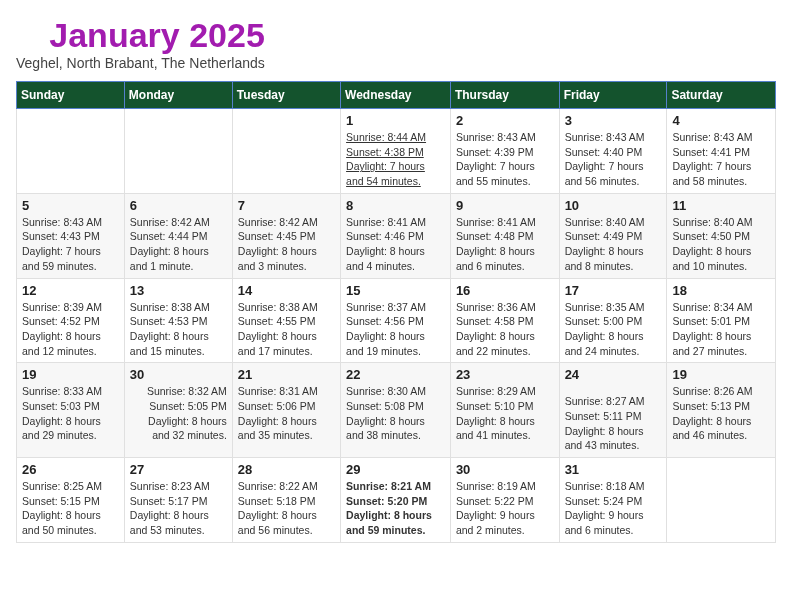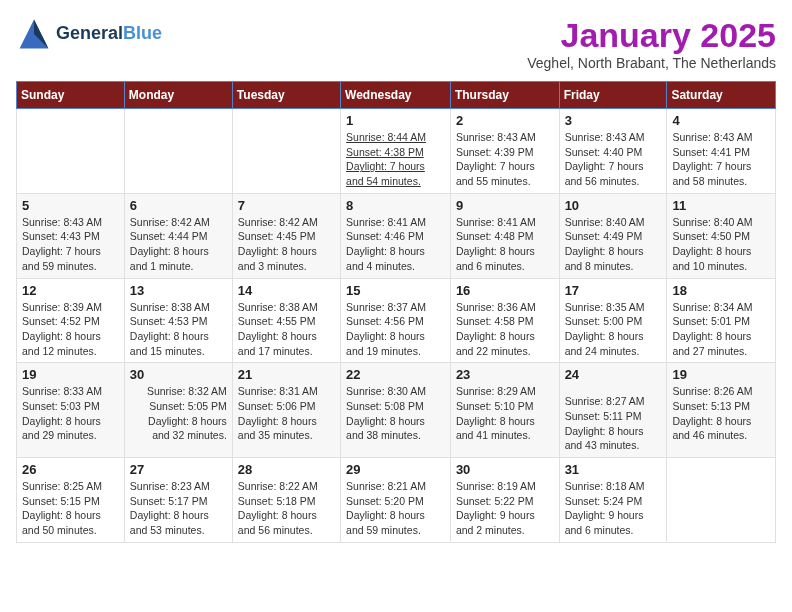--- a/index.html
+++ b/index.html
@@ -45,21 +45,21 @@
     .location-title {
       font-size: 14px;
       color: #444;
     }
     .calendar {
       width: 100%;
       border-collapse: collapse;
       font-size: 11px;
     }
     .calendar thead tr {
-      background: #7f1d1d;
+      background: #14532d;
       color: #fff;
     }
     .calendar thead th {
       padding: 6px 4px;
       text-align: left;
       font-size: 12px;
       font-weight: bold;
       border: 1px solid #5580cc;
     }
     .calendar tbody tr {
@@ -88,29 +88,20 @@
       background: #f7f7f7;
     }
     .row-white {
       background: #ffffff;
     }
   </style>
 </head>
 <body>
 
 <div class="header">
-  <div class="logo">
-    <svg class="logo-icon" viewBox="0 0 40 40">
-      <polygon points="20,4 36,36 4,36" fill="#3a6abf"></polygon>
-      <polygon points="20,4 36,36 20,20" fill="#1a3a5c"></polygon>
-    </svg>
-    <div class="logo-text">
-      <div>General<span>Blue</span></div>
-    </div>
-  </div>
   <div class="title-block">
     <div class="month-title">January 2025</div>
     <div class="location-title">Veghel, North Brabant, The Netherlands</div>
   </div>
 </div>
 
 <table class="calendar">
   <thead>
     <tr>
     <th>Sunday</th>
@@ -326,21 +317,21 @@
         </td>
         <td>
           <span class="day-num">28</span>
           <div class="day-info" style="white-space: pre-line;">Sunrise: 8:22 AM
 Sunset: 5:18 PM
 Daylight: 8 hours
 and 56 minutes.</div>
         </td>
         <td>
           <span class="day-num">29</span>
-          <div class="day-info" style="white-space: pre-line;">Sunrise: 8:21 AM
+          <div class="day-info" style="white-space: pre-line; font-weight: bold;">Sunrise: 8:21 AM
 Sunset: 5:20 PM
 Daylight: 8 hours
 and 59 minutes.</div>
         </td>
         <td>
           <span class="day-num">30</span>
           <div class="day-info" style="white-space: pre-line;">Sunrise: 8:19 AM
 Sunset: 5:22 PM
 Daylight: 9 hours
 and 2 minutes.</div>

